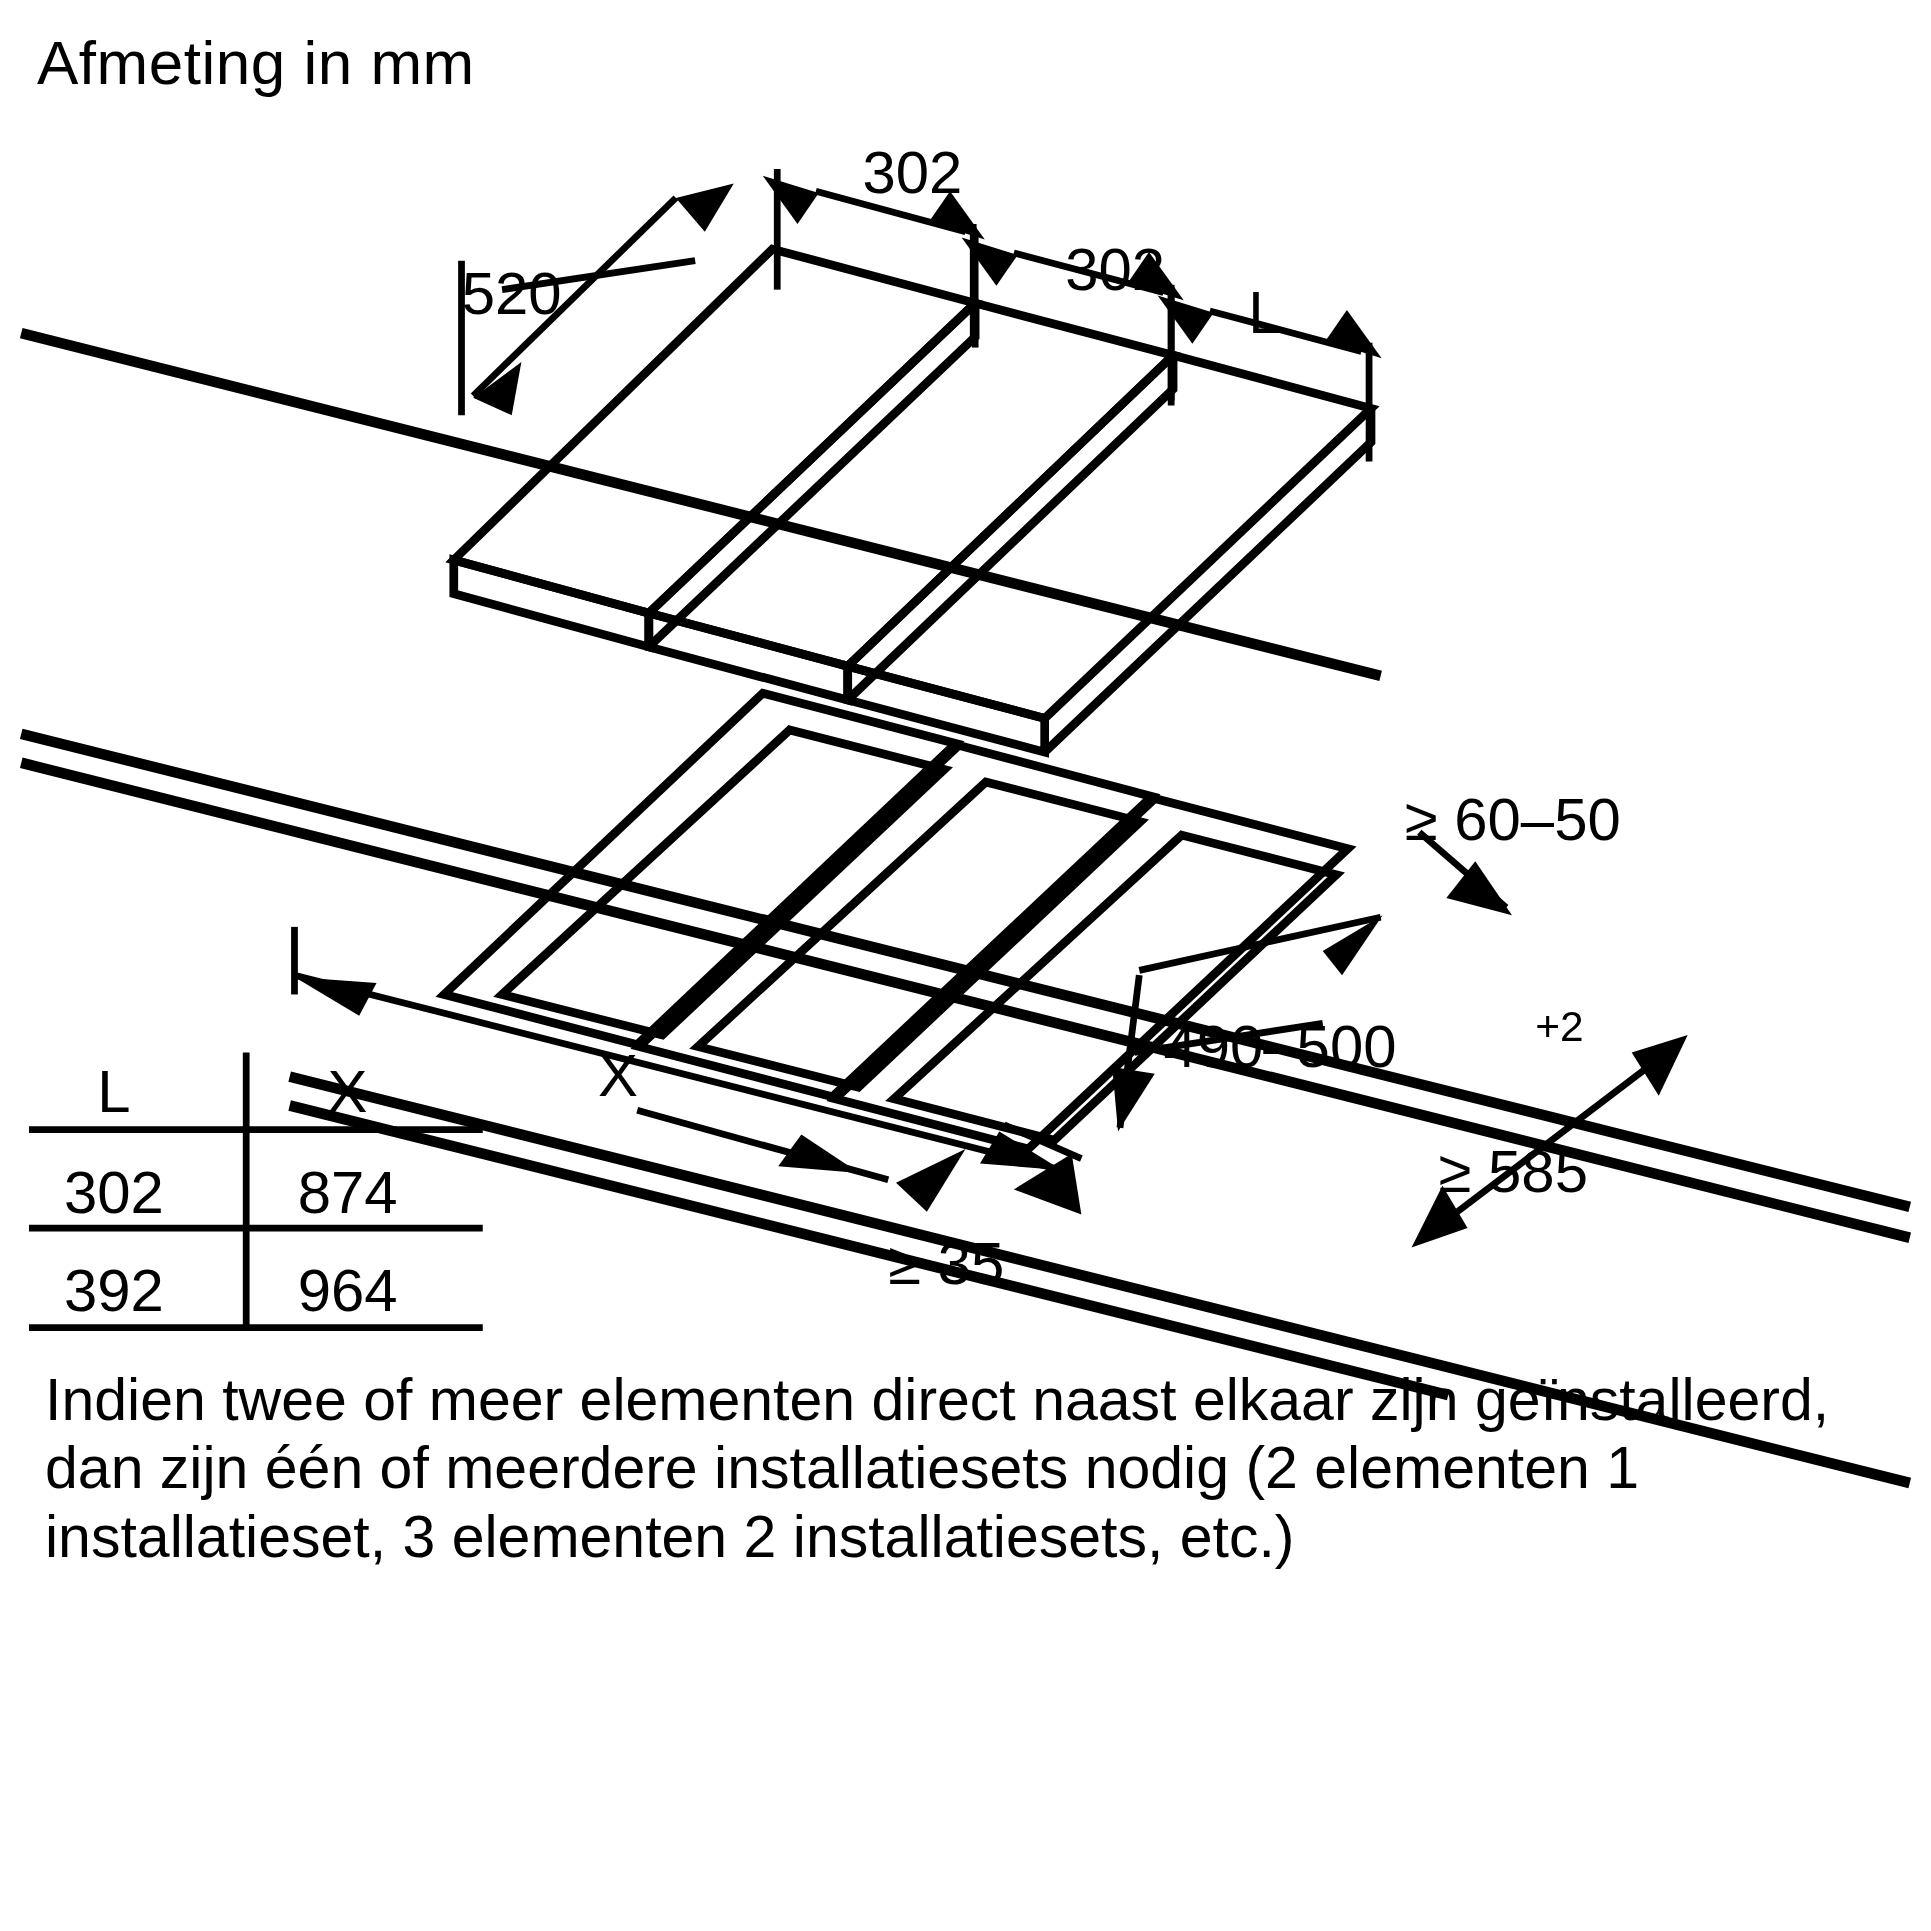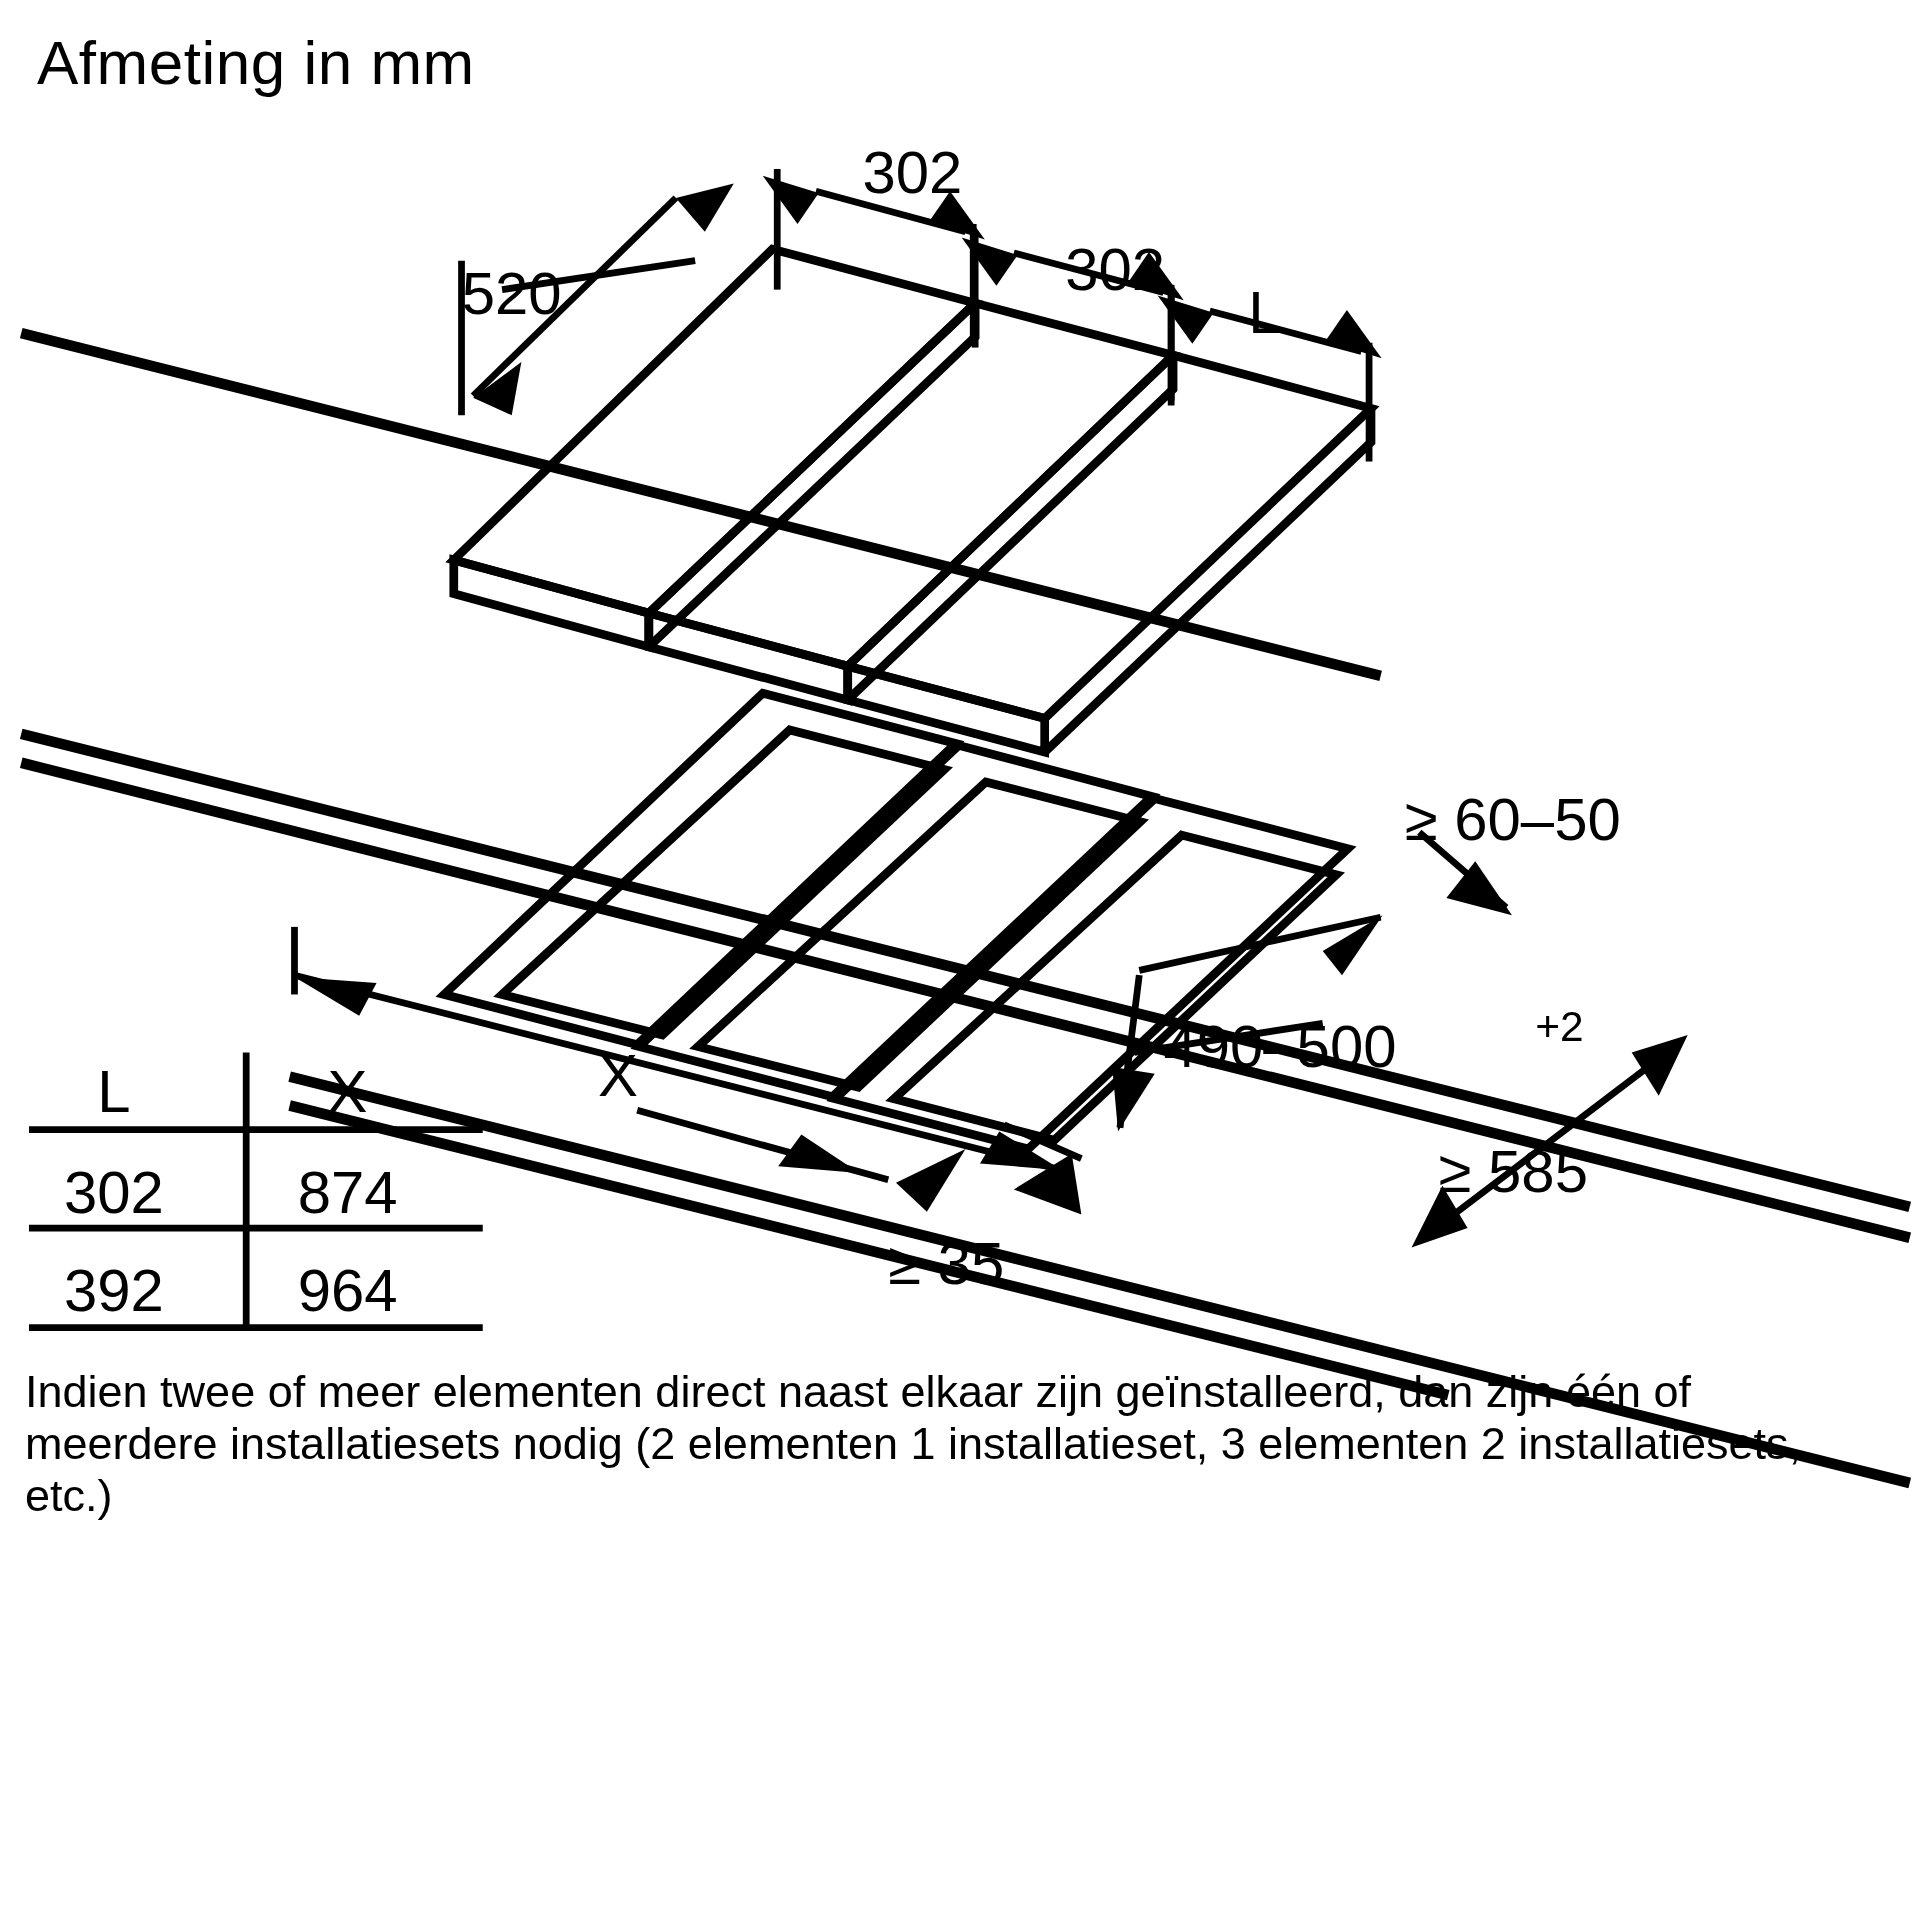--- a/index.html
+++ b/index.html
@@ -45,24 +45,24 @@
   .dimtext.small {
     font-size: 44px;
   }
   .tbl-text {
     font-family: "Liberation Sans", sans-serif;
     font-size: 62px;
     fill: #000000;
   }
   .note {
     position: absolute;
-    left: 25px;
+    left: 45px;
     top: 1366px;
     width: 1863px;
-    font-size: 45px;
+    font-size: 59px;
     line-height: 1.16;
     white-space: pre-wrap;
   }
 </style>
 </head>
 <body>
 
 <div id="stage">
 
   <div class="title">Afmeting in mm</div>

